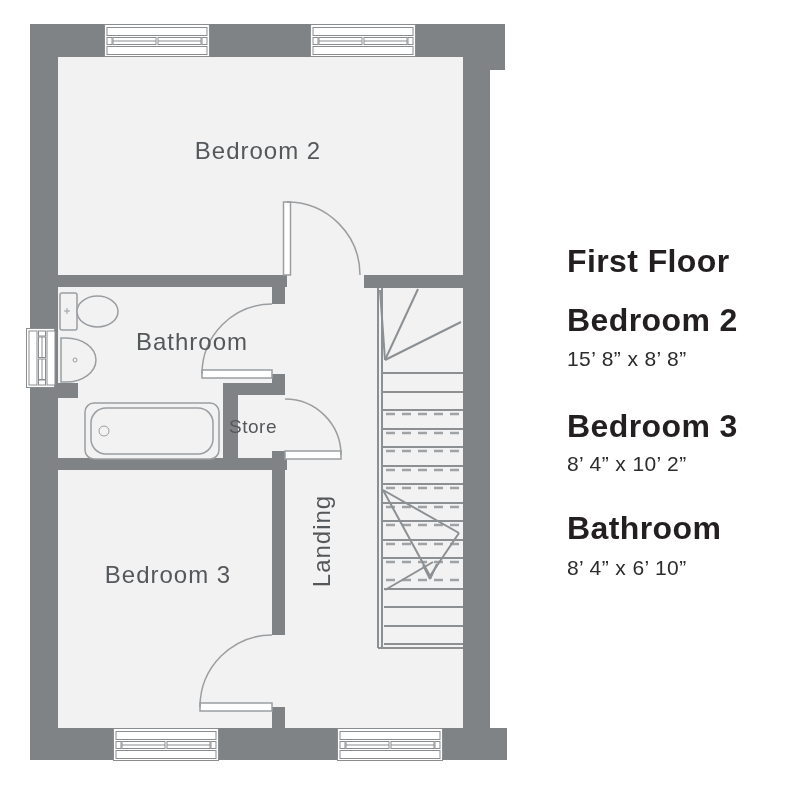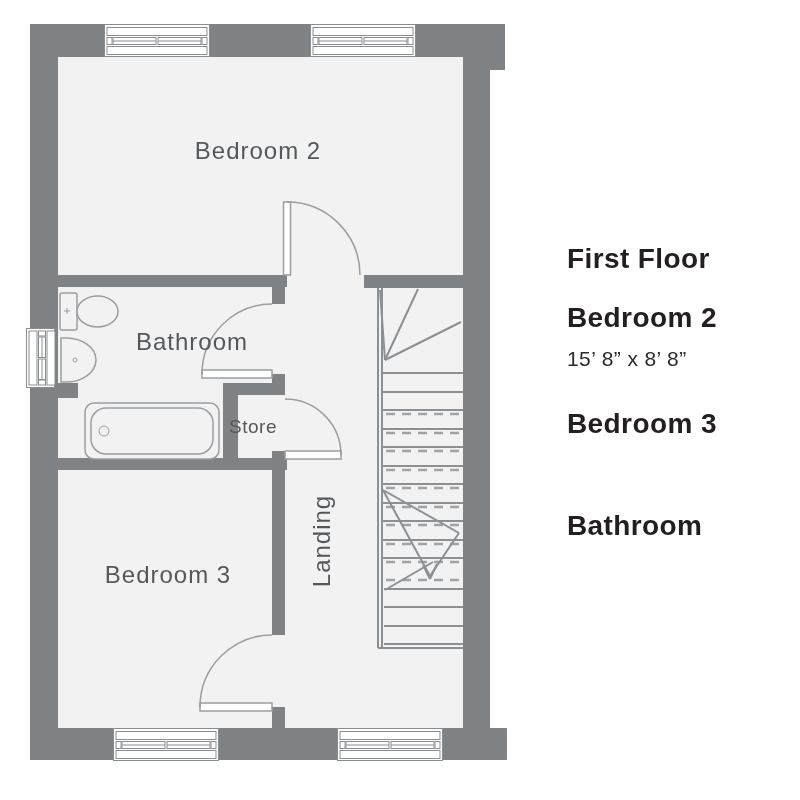--- a/index.html
+++ b/index.html
@@ -3,21 +3,21 @@
 <meta charset="utf-8">
 <style>
   html,body{margin:0;padding:0;background:#ffffff;}
   body{width:800px;height:800px;position:relative;font-family:"Liberation Sans",sans-serif;}
   #canvas{position:absolute;left:0;top:0;width:800px;height:800px;}
   svg text{font-family:"Liberation Sans",sans-serif;}
   .room-label{fill:#55585b;font-size:24px;letter-spacing:1px;}
   .room-label-small{fill:#55585b;font-size:19px;letter-spacing:0.5px;}
   .legend{position:absolute;left:567px;top:0;width:230px;height:800px;color:#231f20;}
   .legend .line{position:absolute;left:0;white-space:nowrap;}
-  .lg-title,.lg-name{font-weight:700;font-size:28px;letter-spacing:0.4px;}
+  .lg-title,.lg-name{font-weight:700;font-size:32px;letter-spacing:0.4px;}
   .lg-dim{font-weight:400;font-size:21px;letter-spacing:0.4px;color:#2e2b2c;}
 </style>
 </head>
 <body>
 
 <div id="canvas">
 <svg width="800" height="800" viewBox="0 0 800 800">
 
   <rect x="58" y="57" width="405" height="671" fill="#f2f2f3"></rect>
 
@@ -205,15 +205,17 @@
     <text class="room-label" transform="translate(330,541) rotate(-90)">Landing</text>
   </g>
 </svg>
 
 
 <div class="legend">
   <div class="line lg-title" style="top:243px">First Floor</div>
   <div class="line lg-name" style="top:302px">Bedroom 2</div>
   <div class="line lg-dim" style="top:347px">15’ 8” x 8’ 8”</div>
   <div class="line lg-name" style="top:408px">Bedroom 3</div>
+  <div class="line lg-dim" style="top:452px">8’ 4” x 10’ 2”</div>
   <div class="line lg-name" style="top:510px">Bathroom</div>
+  <div class="line lg-dim" style="top:556px">8’ 4” x 6’ 10”</div>
 </div>
 </div>
 
 </body></html>

